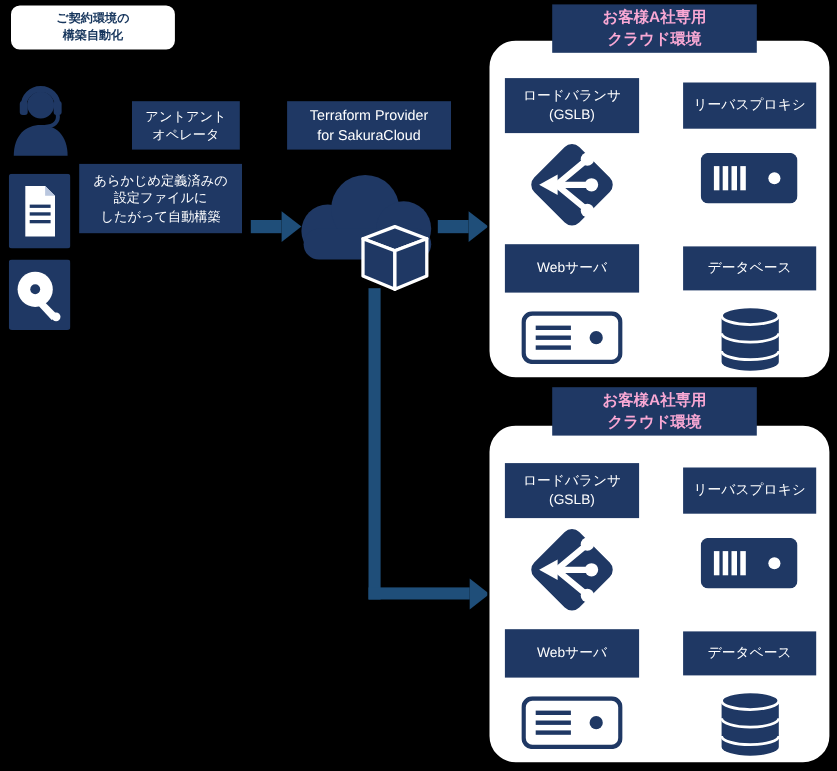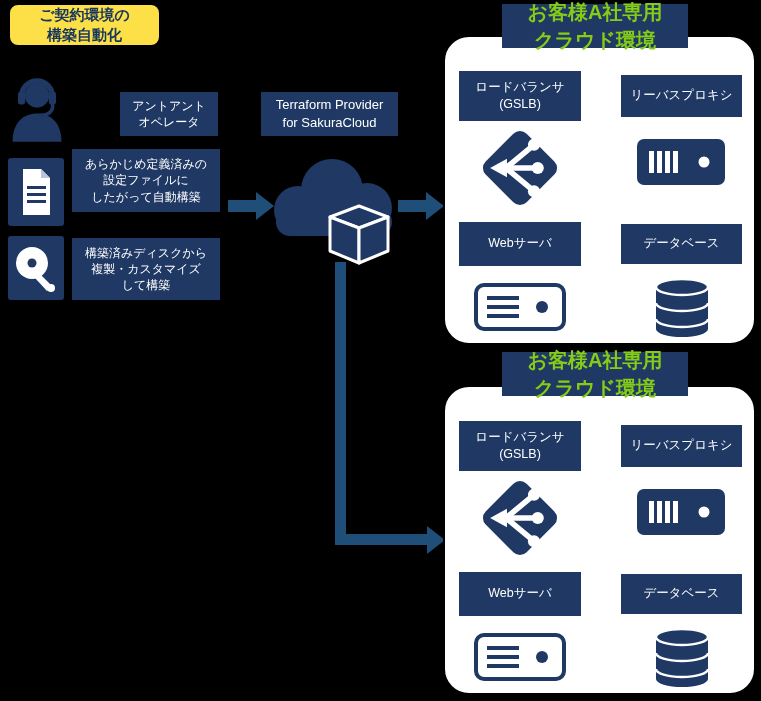--- a/index.html
+++ b/index.html
@@ -7,33 +7,33 @@
   body { font-family:"Liberation Sans","DejaVu Sans",sans-serif; }
   .canvas { position:relative; width:761px; height:701px; background:#000; overflow:hidden; }
   .abs { position:absolute; }
   .navy-box {
     background:#1f3864; color:#fff;
     display:flex; align-items:center; justify-content:center;
     text-align:center; white-space:pre-line; line-height:1.35;
   }
   .label-sm { font-size:12px; }
   .header-box {
-    background:#fde047; border:2px solid #000; border-radius:10px;
-    color:#17365d; font-weight:bold; font-size:15px; line-height:1.35;
+    background:#ffffff; border:2px solid #000; border-radius:10px;
+    color:#17365d; font-weight:bold; font-size:11px; line-height:1.35;
     display:flex; align-items:center; justify-content:center;
     text-align:center; white-space:pre-line;
   }
   .env { position:absolute; width:313px; height:342px; }
   .env-card {
     position:absolute; left:0; width:313px; height:310px;
     background:#fff; border:2px solid #000; border-radius:26px;
   }
   .env-badge {
     position:absolute; left:59px; top:0; width:186px; height:44px;
-    background:#1f3864; color:#84cc16; font-weight:bold; font-size:20px; line-height:1.4;
+    background:#1f3864; color:#f9a8d4; font-weight:bold; font-size:14px; line-height:1.4;
     display:flex; align-items:center; justify-content:center;
     text-align:center; white-space:pre-line; z-index:2;
   }
   .item-label {
     position:absolute; background:#1f3864; color:#fff; font-size:12.5px; line-height:1.4;
     display:flex; align-items:center; justify-content:center;
     text-align:center; white-space:pre-line; z-index:2;
   }
   svg { display:block; }
 </style>
@@ -68,25 +68,22 @@
 設定ファイルに
 したがって自動構築</div>
 
   <svg class="abs" style="left:8px;top:236px;" width="56" height="64" viewBox="0 0 56 64">
     <rect width="56" height="64" rx="3" fill="#1f3864"></rect>
     <circle cx="24" cy="27" r="16" fill="#ffffff"></circle>
     <circle cx="24" cy="27" r="4.5" fill="#1f3864"></circle>
     <polygon points="31,37 45,51 39,55 27,42" fill="#ffffff"></polygon>
     <circle cx="43" cy="52" r="4" fill="#ffffff"></circle>
   </svg>
-  <div class="navy-box abs label-sm" style="left:72px;top:238px;width:148px;height:62px;">構築済みディスクから
-複製・カスタマイズ
-して構築</div>
-
-  <div class="navy-box abs" style="left:261px;top:92px;width:137px;height:44px;font-size:13px;">Terraform Provider
+
+  <div class="navy-box abs" style="left:261px;top:92px;width:149px;height:44px;font-size:13px;">Terraform Provider
 for SakuraCloud</div>
 
   <svg class="abs" style="left:264px;top:146px;" width="140" height="130" viewBox="0 0 140 130">
     <g>
       <circle cx="34" cy="64" r="24" fill="#1f3864"></circle>
       <circle cx="68" cy="44" r="31" fill="#1f3864"></circle>
       <circle cx="103" cy="62" r="25" fill="#1f3864"></circle>
       <rect x="12" y="62" width="116" height="28" rx="14" fill="#1f3864"></rect>
     </g>
     <g stroke="#ffffff" stroke-width="3" stroke-linejoin="round" fill="#1f3864">

